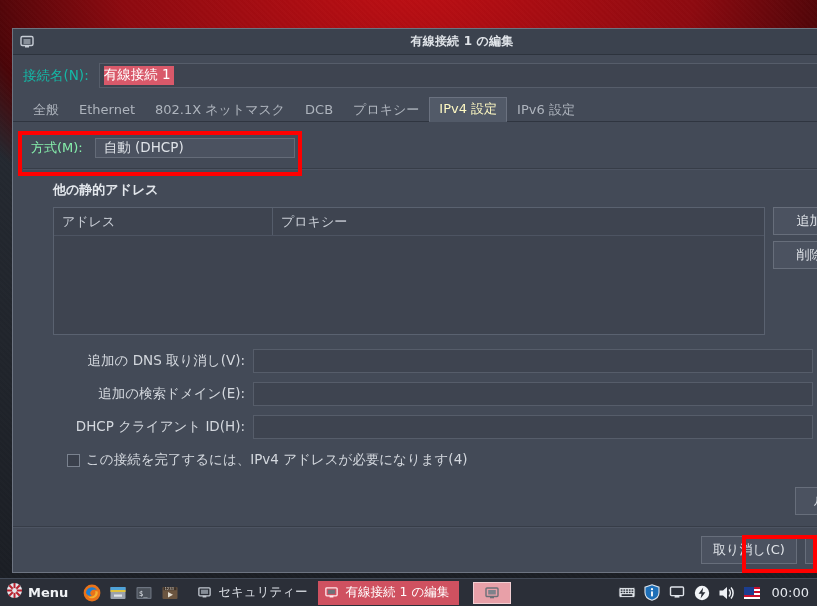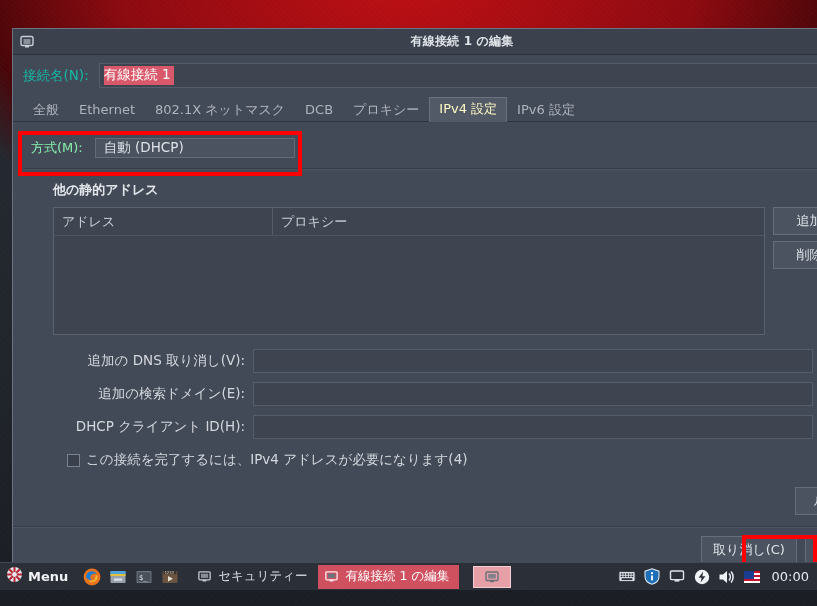--- a/index.html
+++ b/index.html
@@ -266,21 +266,21 @@
   .redbox {
     position: absolute;
     border: 4px solid #ff0000;
     pointer-events: none;
     z-index: 50;
   }
 
   
   #taskbar {
     position: absolute;
-    left: 0; right: 0; bottom: 16px;
+    left: 0; right: 0; bottom: 0;
     height: 28px;
     background: #2b2f38;
     border-top: 1px solid #434a57;
     display: flex; align-items: center;
     z-index: 80;
   }
   .menu-btn {
     display: flex; align-items: center; gap: 5px;
     padding: 0 8px 0 6px; height: 100%;
   }

